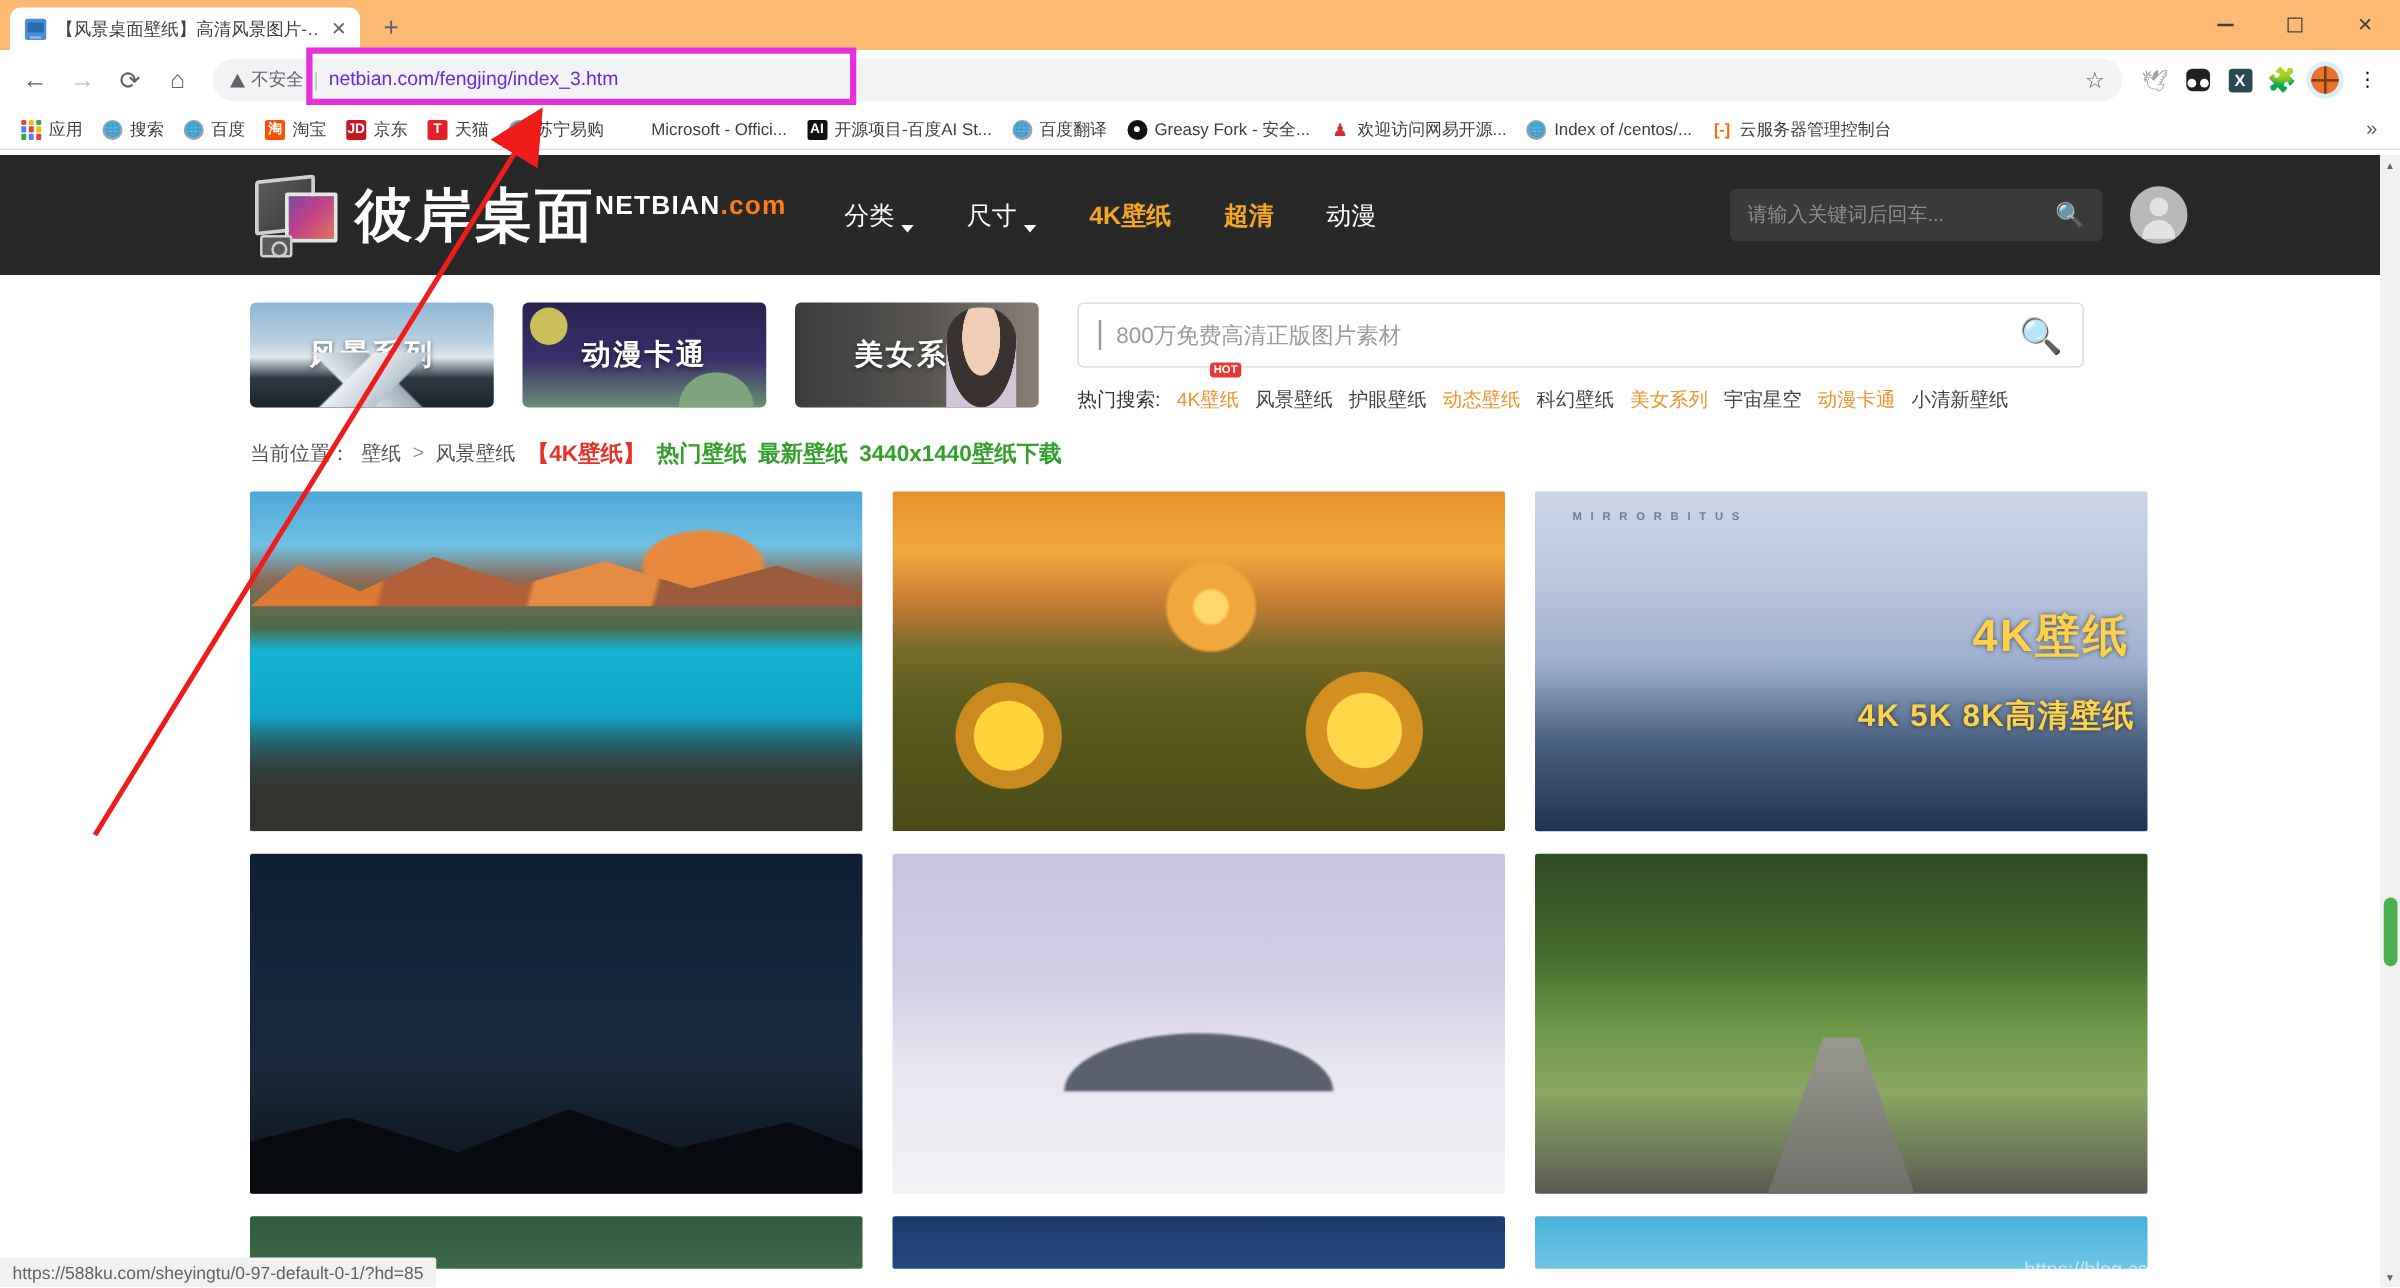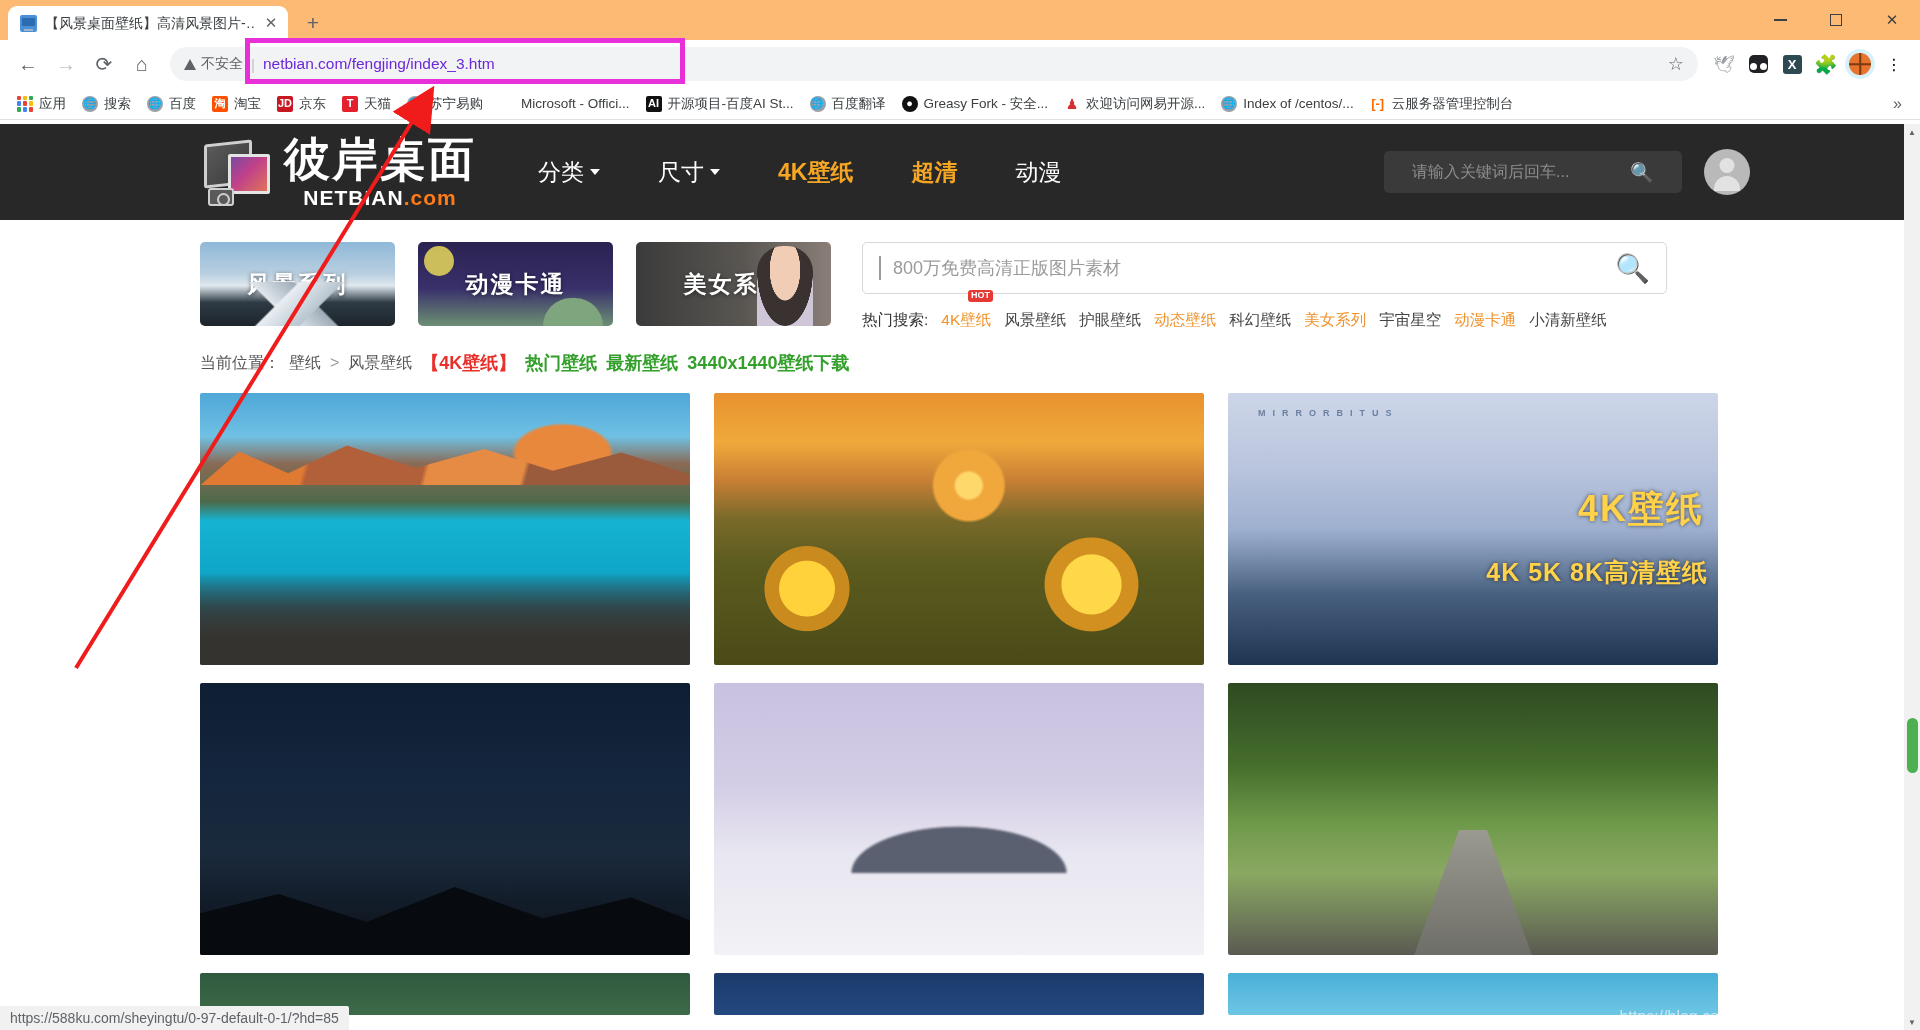--- a/index.html
+++ b/index.html
@@ -170,48 +170,47 @@
     background: linear-gradient(135deg,#7a4aa0,#c0408a 45%,#e0745a);
   }
   .logo-mark .cam {
     position: absolute; left: 8px; bottom: 0px; width: 26px; height: 18px;
     background: #5a5a5a; border: 2px solid #d0d0d0; border-radius: 3px;
   }
   .logo-mark .cam::after {
     content: ""; position: absolute; left: 7px; top: 3px; width: 9px; height: 9px;
     border-radius: 50%; border: 2px solid #cfcfcf;
   }
-  .logo-text { display: flex; flex-direction: column; line-height: 1; }
+  .logo-text { display: flex; flex-direction: row; line-height: 1; }
   .logo-cn {
     font-size: 46px; font-weight: bold; color: #ffffff; letter-spacing: 2px;
     font-family: "DejaVu Sans", sans-serif;
   }
   .logo-en {
     font-size: 21px; font-weight: bold; color: #ffffff; letter-spacing: 1px;
     margin-top: 5px;
     text-align: center;
   }
   .logo-en .dot { color: #ff7a18; }
   .site-nav { display: flex; align-items: center; gap: 42px; margin-left: 46px; }
   .nav-item {
-    font-size: 23px; color: #ffffff; display: flex; align-items: center; gap: 6px;
+    font-size: 20px; color: #ffffff; display: flex; align-items: flex-end; gap: 6px;
     font-weight: 500;
-    margin-left: 16px;
   }
   .nav-item.orange { color: #f5a623; font-weight: bold; }
   .caret {
     width: 0; height: 0; border-left: 5px solid transparent;
     border-right: 5px solid transparent; border-top: 6px solid #ffffff;
   }
   .header-search {
     margin-left: auto; margin-right: 22px; display: flex; align-items: center; gap: 18px;
   }
   .hs-box {
     width: 298px; height: 42px; background: #3a3a3a; border-radius: 5px;
-    display: flex; align-items: center; padding: 0 28px; gap: 10px;
+    display: flex; align-items: center; padding: 0 14px; gap: 10px;
   }
   .hs-input { flex: 1; font-size: 16px; color: #8d8d8d; }
   .hs-mag { color: #aaa; font-size: 19px; }
   .avatar {
     width: 46px; height: 46px; border-radius: 50%; background: #b9b9b9;
     position: relative; margin-right: 170px;
   }
   .avatar::before {
     content: ""; position: absolute; left: 50%; top: 9px; width: 15px; height: 15px;
     border-radius: 50%; background: #e2e2e2; transform: translateX(-50%);

